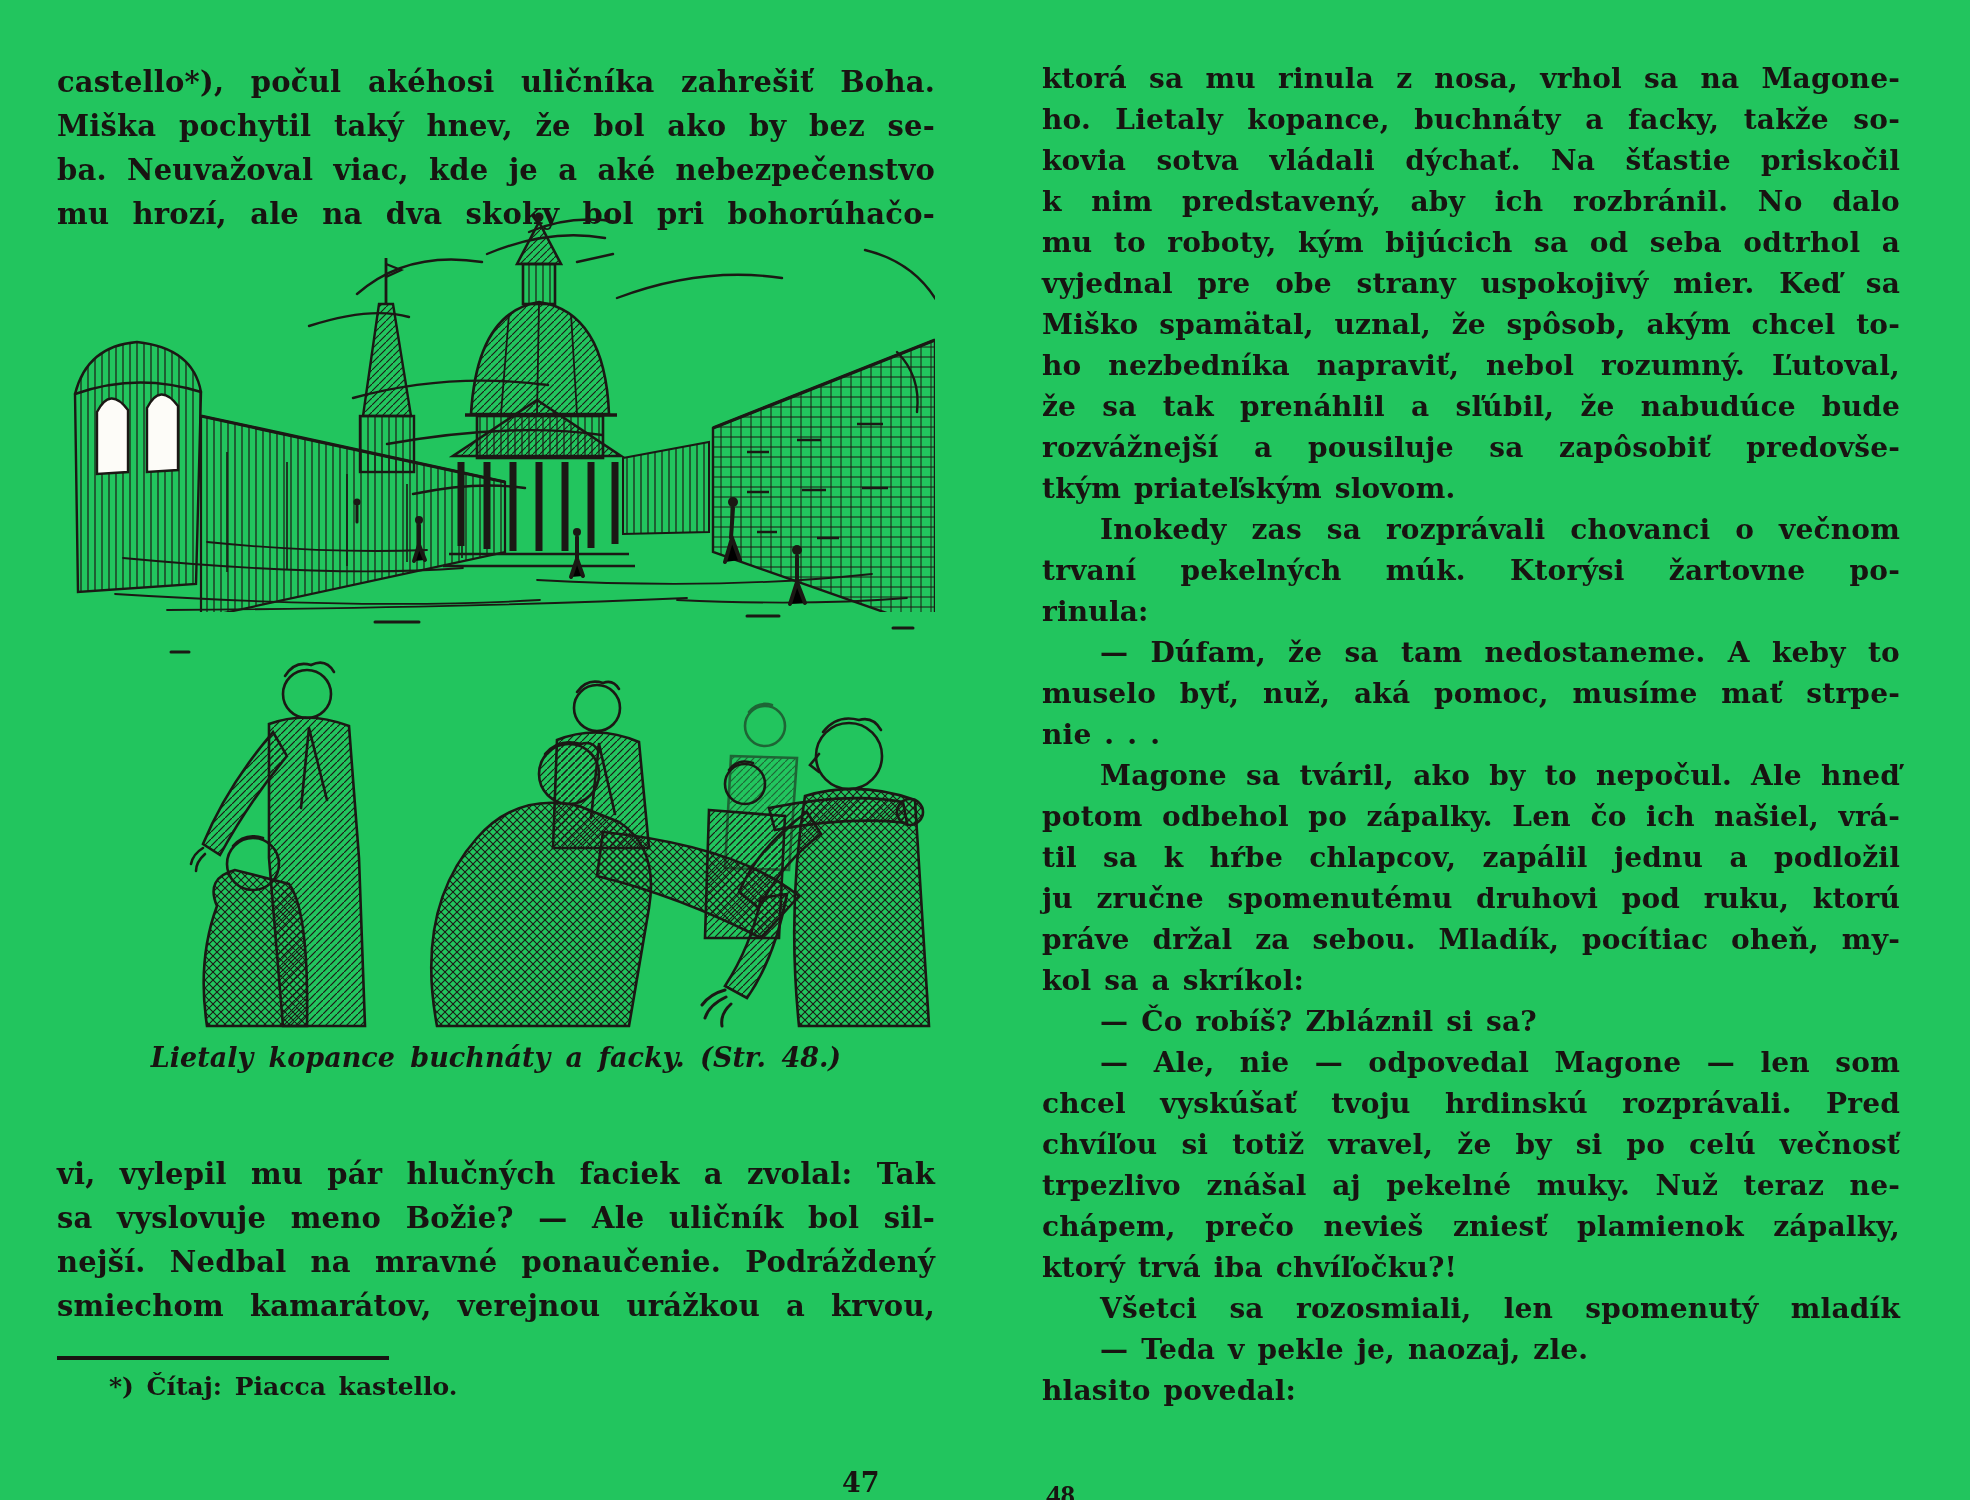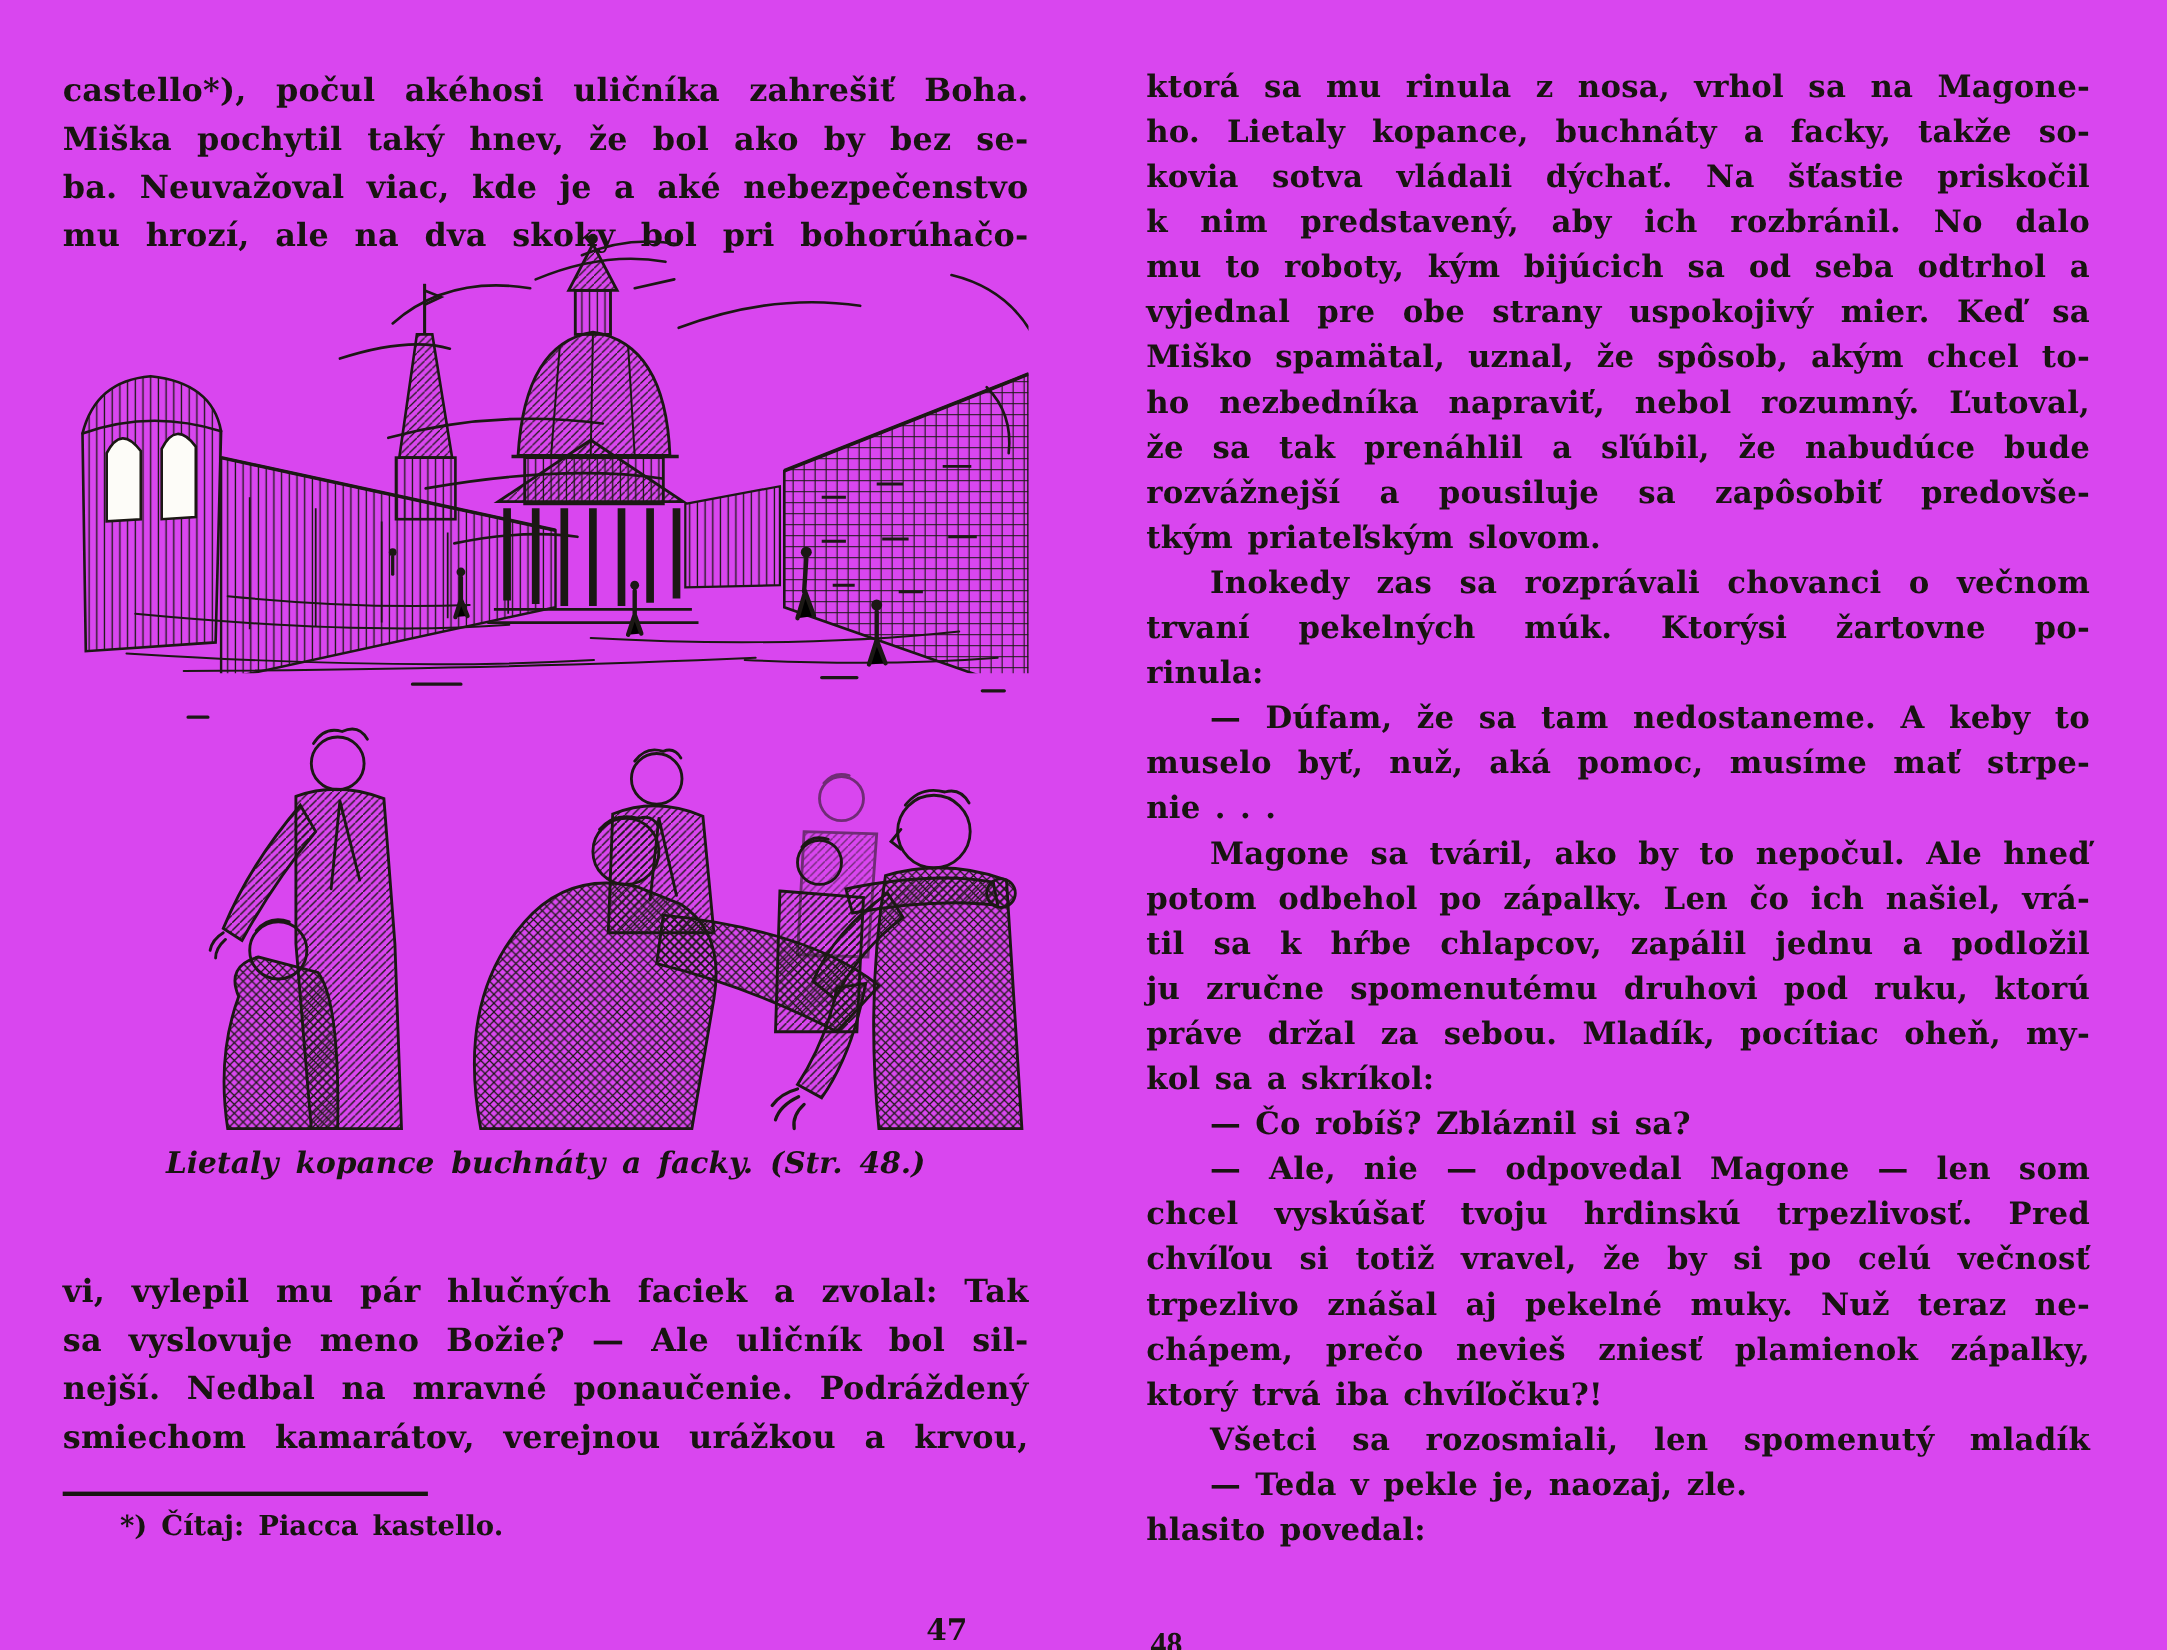--- a/index.html
+++ b/index.html
@@ -1,18 +1,18 @@
 <!DOCTYPE html>
 <html><head>
 <meta charset="utf-8">
 <style>
   html,body { margin:0; padding:0; background:#ffffff; }
   .sheet {
     position:relative; width:1970px; height:1500px;
-    background:#d946ef; overflow:hidden;
+    background:#22c55e; overflow:hidden;
     font-family:"DejaVu Serif","Liberation Serif",serif;
     color:#181411;
   }
   .col { position:absolute; }
   .col-left  { left:57px;  top:60px; width:878px; height:1420px; }
   .col-right { left:1042px; top:58px; width:876px; height:1420px; }
 
   .bline {
     font-size:29px; line-height:44px; font-weight:bold;
     text-align:justify; text-align-last:justify; text-justify:inter-word;
@@ -242,21 +242,21 @@
       <div class="bline">muselo byť, nuž, aká pomoc, musíme mať strpe-</div>
       <div class="bline pend">nie . . .</div>
       <div class="bline ind">Magone sa tváril, ako by to nepočul. Ale hneď</div>
       <div class="bline">potom odbehol po zápalky. Len čo ich našiel, vrá-</div>
       <div class="bline">til sa k hŕbe chlapcov, zapálil jednu a podložil</div>
       <div class="bline">ju zručne spomenutému druhovi pod ruku, ktorú</div>
       <div class="bline">práve držal za sebou. Mladík, pocítiac oheň, my-</div>
       <div class="bline pend">kol sa a skríkol:</div>
       <div class="bline ind pend">— Čo robíš? Zbláznil si sa?</div>
       <div class="bline ind">— Ale, nie — odpovedal Magone — len som</div>
-      <div class="bline">chcel vyskúšať tvoju hrdinskú trpezlivosť. Pred</div>
+      <div class="bline">chcel vyskúšať tvoju hrdinskú rozprávali. Pred</div>
       <div class="bline">chvíľou si totiž vravel, že by si po celú večnosť</div>
       <div class="bline">trpezlivo znášal aj pekelné muky. Nuž teraz ne-</div>
       <div class="bline">chápem, prečo nevieš zniesť plamienok zápalky,</div>
       <div class="bline pend">ktorý trvá iba chvíľočku?!</div>
       <div class="bline ind">Všetci sa rozosmiali, len spomenutý mladík</div>
       <div class="bline ind pend">— Teda v pekle je, naozaj, zle.</div>
       <div class="bline pend">hlasito povedal:</div>
     </div>
   </div>
 

